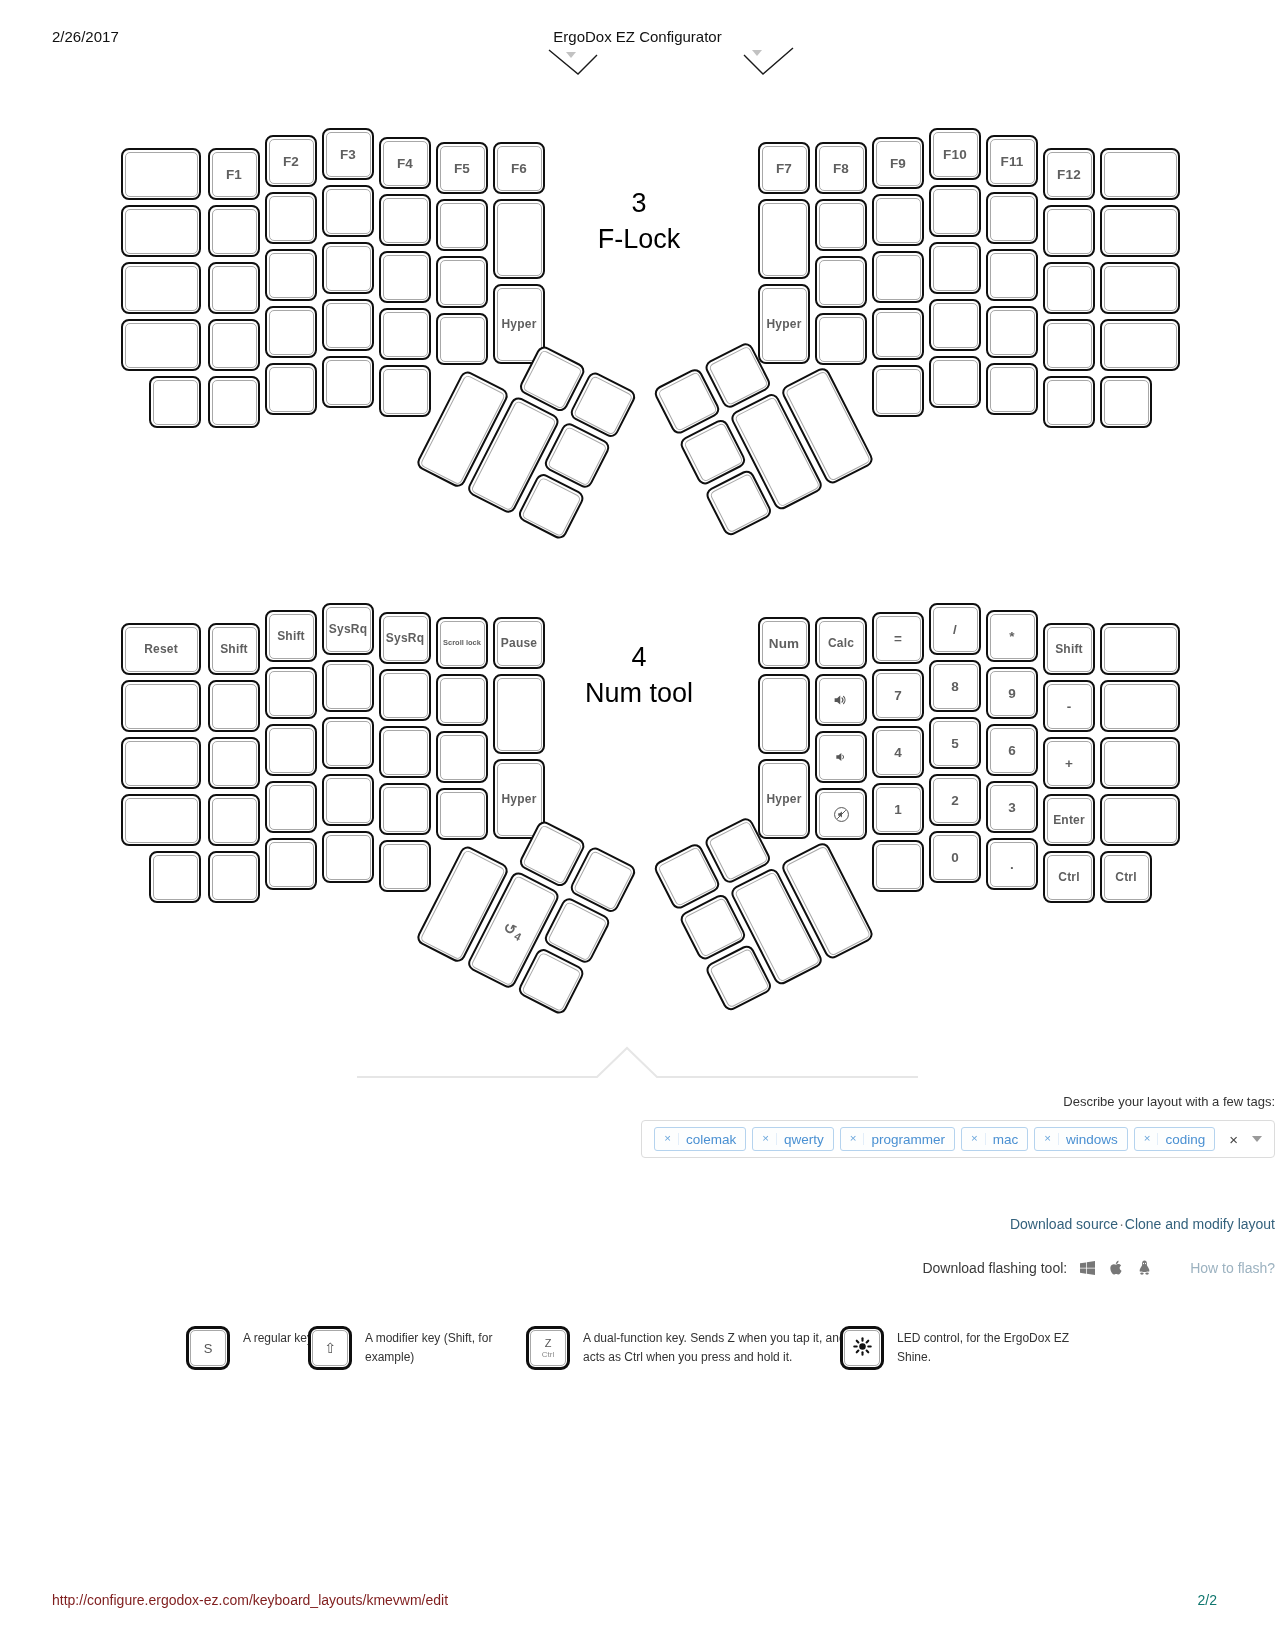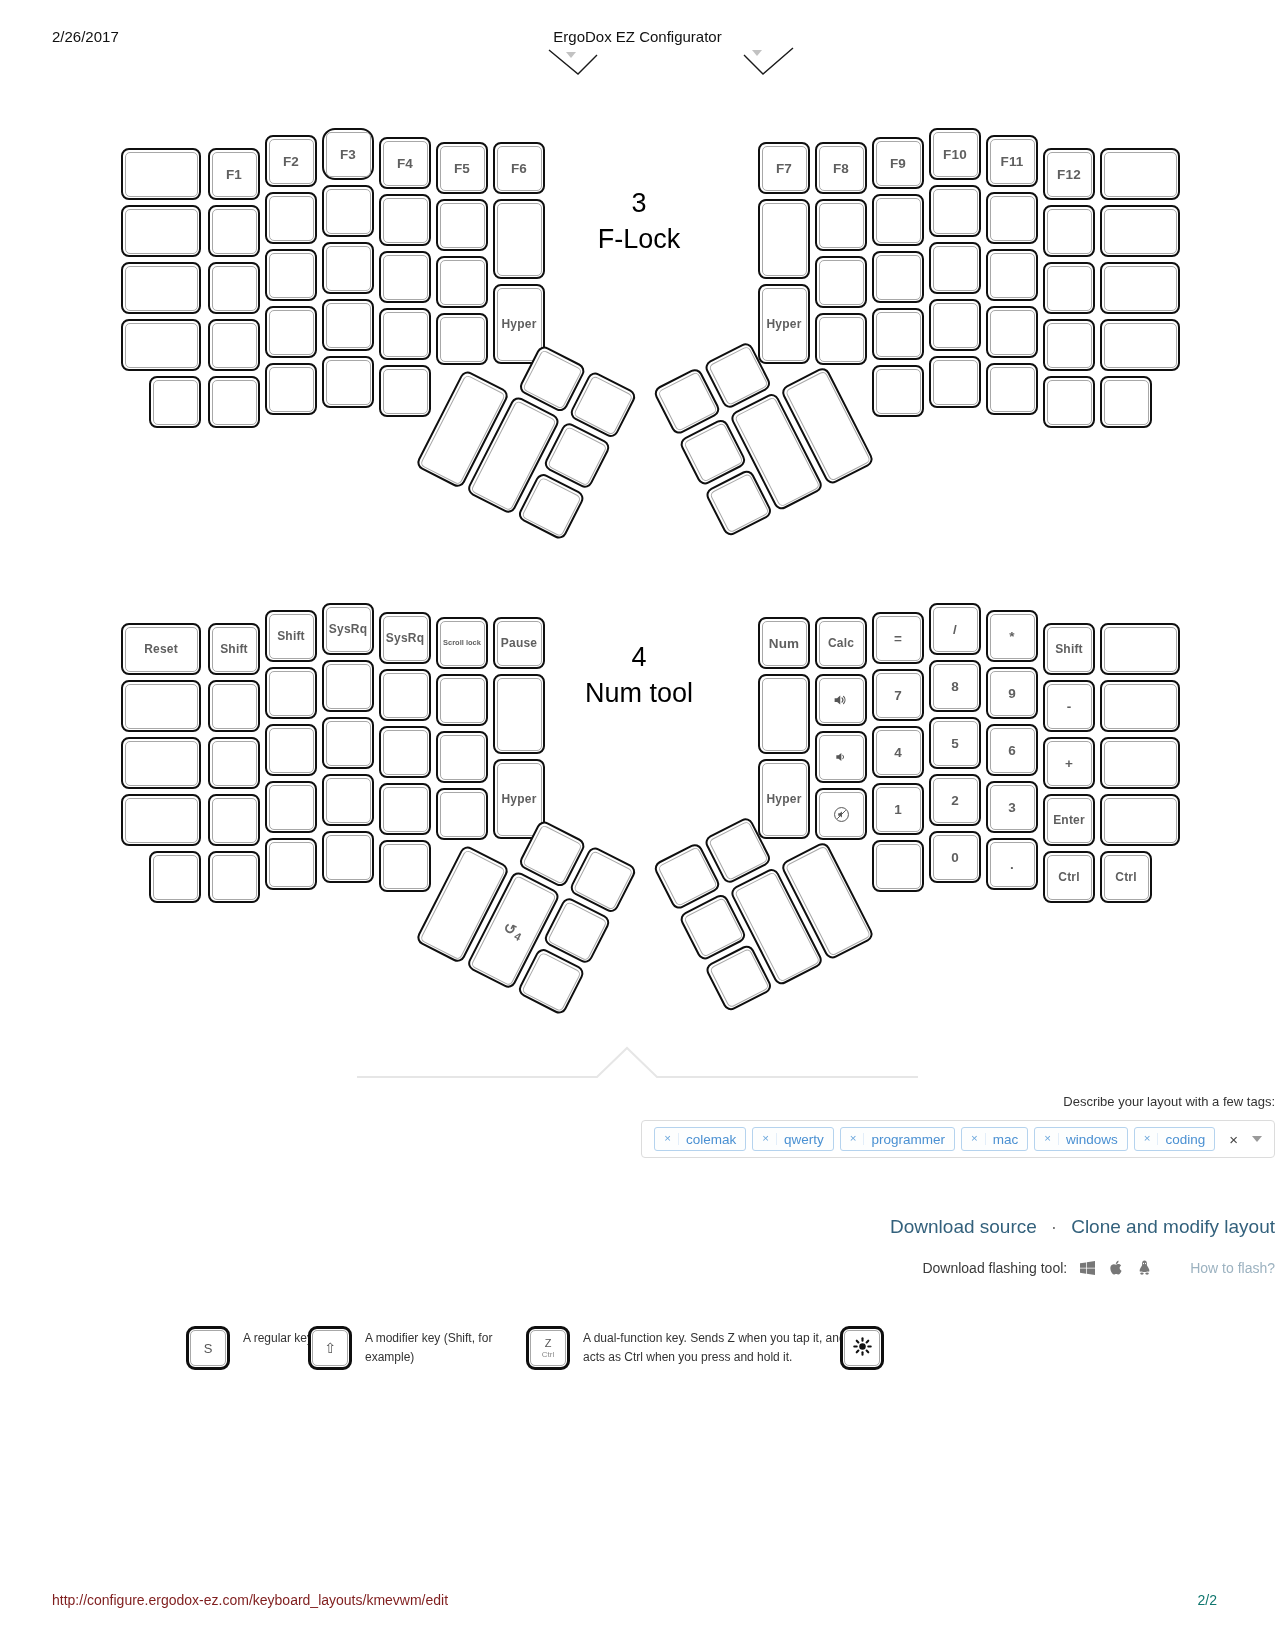--- a/index.html
+++ b/index.html
@@ -29,21 +29,21 @@
   .tag-prompt{font-size:13px;color:#333}
   .tagbox{display:flex;align-items:center;gap:6px;border:1px solid #dcdcdc;border-radius:4px;
           padding:6px 12px;background:#fff}
   .tag{display:flex;align-items:center;border:1px solid #b5d3ee;border-radius:3px;background:#fdfefe;
        height:24px;padding:0 9px;font-size:13.5px;color:#4a90d2;box-sizing:border-box}
   .tag .x{font-size:11.5px;color:#6aa6dc;padding-right:7px;margin-right:7px;border-right:1px solid #e3eef9;line-height:1}
   .tag-clear{font-size:15px;color:#444;margin-left:8px;line-height:1}
   .tag-caret{width:0;height:0;border-left:5px solid transparent;border-right:5px solid transparent;
              border-top:6px solid #9a9a9a;margin-left:8px}
   
-  .links-row{top:1216px;font-size:19px;gap:14px}
+  .links-row{top:1216px;font-size:14px;gap:1px}
   .links-row a{color:#33617c;text-decoration:none}
   .dot{color:#777}
   .flash-row{top:1258px;font-size:14px;gap:11px}
   .flash-label{color:#3a3a3a}
   .os-icon{display:flex;align-items:center}
   .howto{color:#9cb2c0;margin-left:26px}
   
   .legend{position:absolute;left:0;top:1326px;width:1275px;height:70px}
   .legend-item{position:absolute;top:0;display:flex}
   .lkey{position:relative;width:44px;height:44px;border:3px solid #0f0f0f;border-radius:9px;background:#fff;box-sizing:border-box;flex:none}
@@ -110,21 +110,21 @@
         </div>
         <div class="key" style="left: 265px; top: 249px; width: 52px; height: 52px;">
           <div class="cap"></div>
         </div>
         <div class="key" style="left: 265px; top: 306px; width: 52px; height: 52px;">
           <div class="cap"></div>
         </div>
         <div class="key" style="left: 265px; top: 363px; width: 52px; height: 52px;">
           <div class="cap"></div>
         </div>
-        <div class="key" style="left: 322px; top: 128px; width: 52px; height: 52px; border-radius: 13px;">
+        <div class="key" style="left: 322px; top: 128px; width: 52px; height: 52px;">
           <div class="cap">
             <span class="klabel sym">F3</span>
           </div>
         </div>
         <div class="key" style="left: 322px; top: 185px; width: 52px; height: 52px;">
           <div class="cap"></div>
         </div>
         <div class="key" style="left: 322px; top: 242px; width: 52px; height: 52px;">
           <div class="cap"></div>
         </div>
@@ -770,17 +770,18 @@
                 <line x1="18.6" y1="12" x2="21.4" y2="12"></line>
                 <line x1="5.4" y1="5.4" x2="7.3" y2="7.3"></line>
                 <line x1="16.7" y1="16.7" x2="18.6" y2="18.6"></line>
                 <line x1="5.4" y1="18.6" x2="7.3" y2="16.7"></line>
                 <line x1="16.7" y1="7.3" x2="18.6" y2="5.4"></line>
               </g>
               <circle cx="12" cy="12" r="3.7" fill="#111"></circle>
             </svg></span>
         </div>
     </div>
+    <div class="ltext" style="width:198px">LED control, for the ErgoDox EZ Shine.</div>
   </div>
 </div>
 
 <div class="ftr-url">http://configure.ergodox-ez.com/keyboard_layouts/kmevwm/edit</div>
 <div class="ftr-page">2/2</div>
 
 </body></html>

